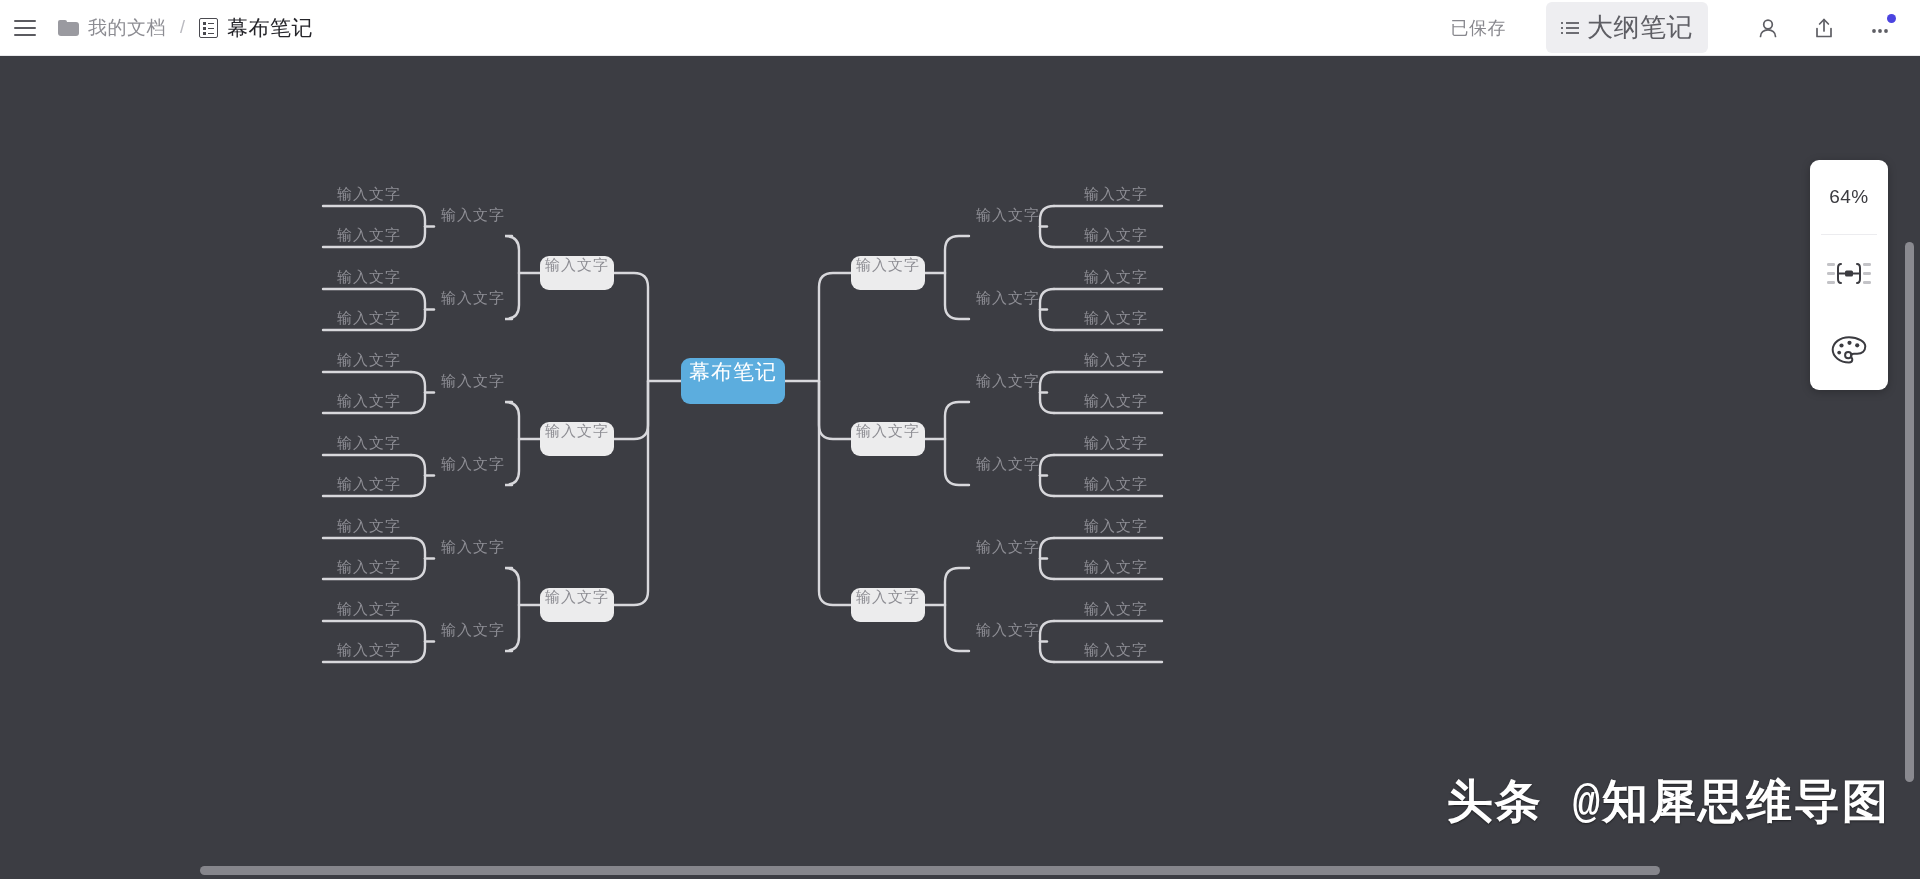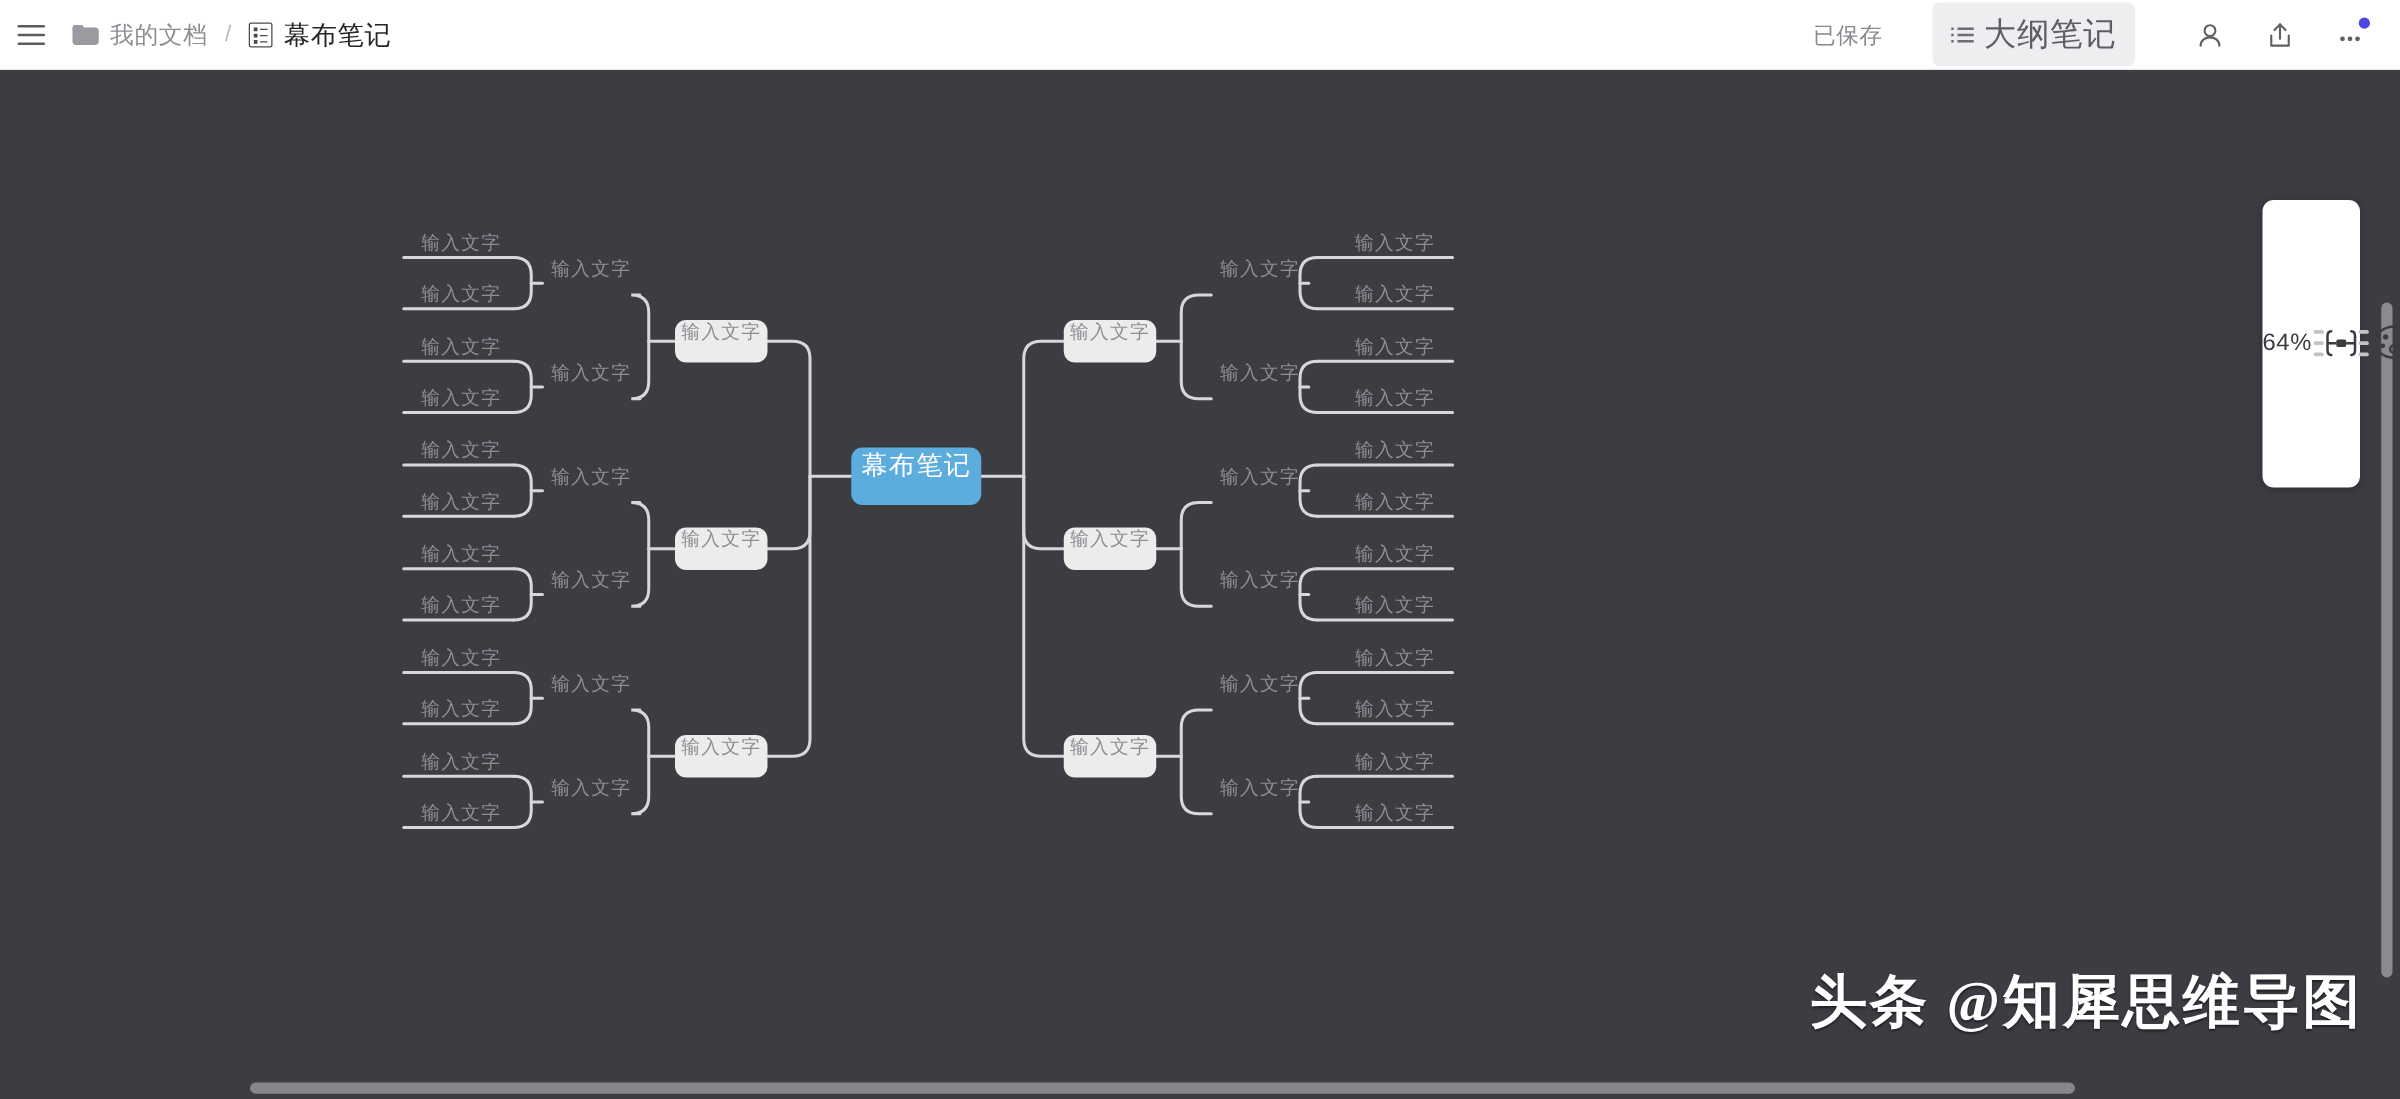--- a/index.html
+++ b/index.html
@@ -119,21 +119,21 @@
   .node-leaf {
     color: #8e8e95; font-size: 15px; letter-spacing: 1px;
     background: transparent;
   }
 
   
   .side-panel {
     position: absolute; right: 32px; top: 98px;
     width: 78px; height: 230px;
     background: #ffffff; border-radius: 9px;
-    display: flex; flex-direction: row; align-items: center;
+    display: flex; flex-direction: column; align-items: center;
     box-shadow: 0 2px 8px rgba(0,0,0,.25);
     z-index: 30;
   }
   .zoom-val {
     font-size: 19px; color: #3b3b40; letter-spacing: .5px;
     height: 74px; display:flex; align-items:center; justify-content:center;
     width:100%;
   }
   .panel-div { width: 56px; height: 1px; background: #ececef; }
   .panel-btn {
@@ -156,21 +156,21 @@
     width: 9px; height: 540px; border-radius: 5px;
     background: #8a8a90; cursor: pointer;
   }
 
   
   .watermark {
     position: absolute; right: 30px; bottom: 46px;
     font-size: 46px; font-weight: bold; color: #ffffff;
     letter-spacing: 2px; z-index: 20;
     text-shadow: 0 1px 2px rgba(0,0,0,.5);
-    font-family: Liberation Serif, serif;
+    font-family: Liberation Mono, monospace;
   }
 </style>
 </head>
 <body>
 
 <div class="topbar">
   <div class="hamburger">
     <span></span>
       <span></span>
       <span></span>

